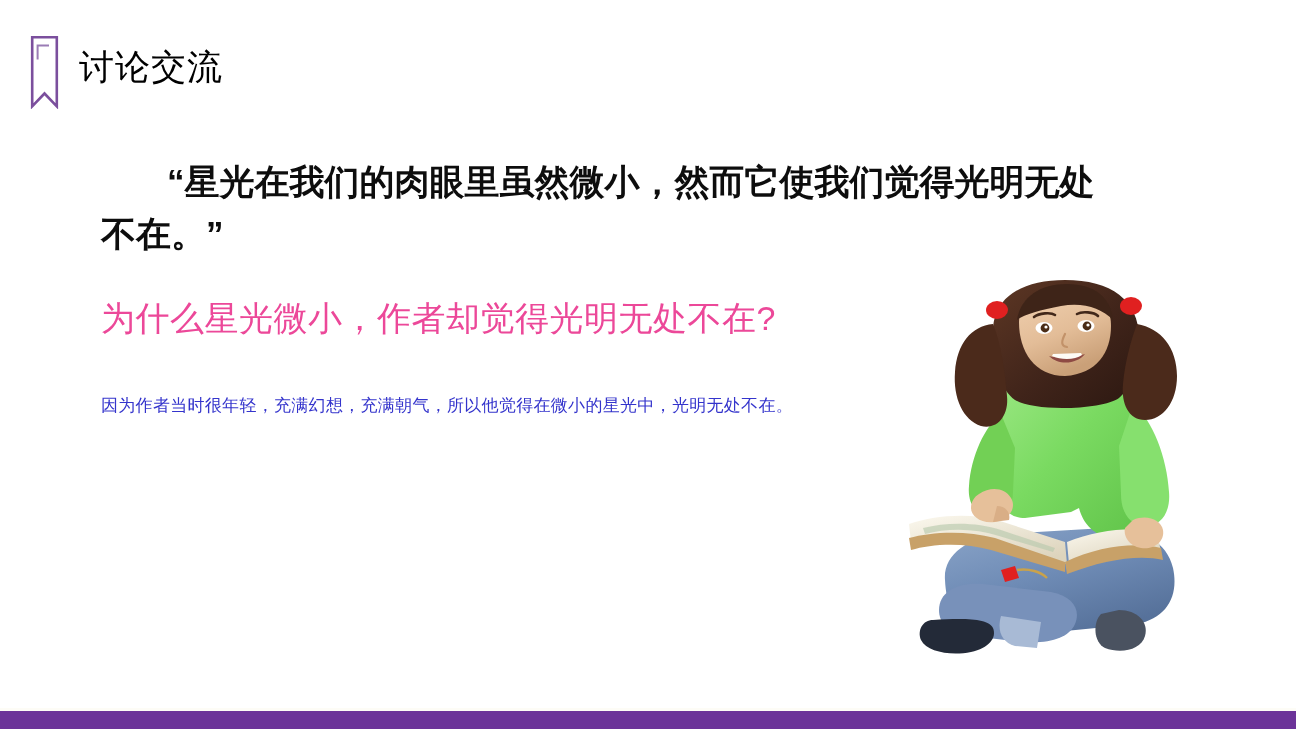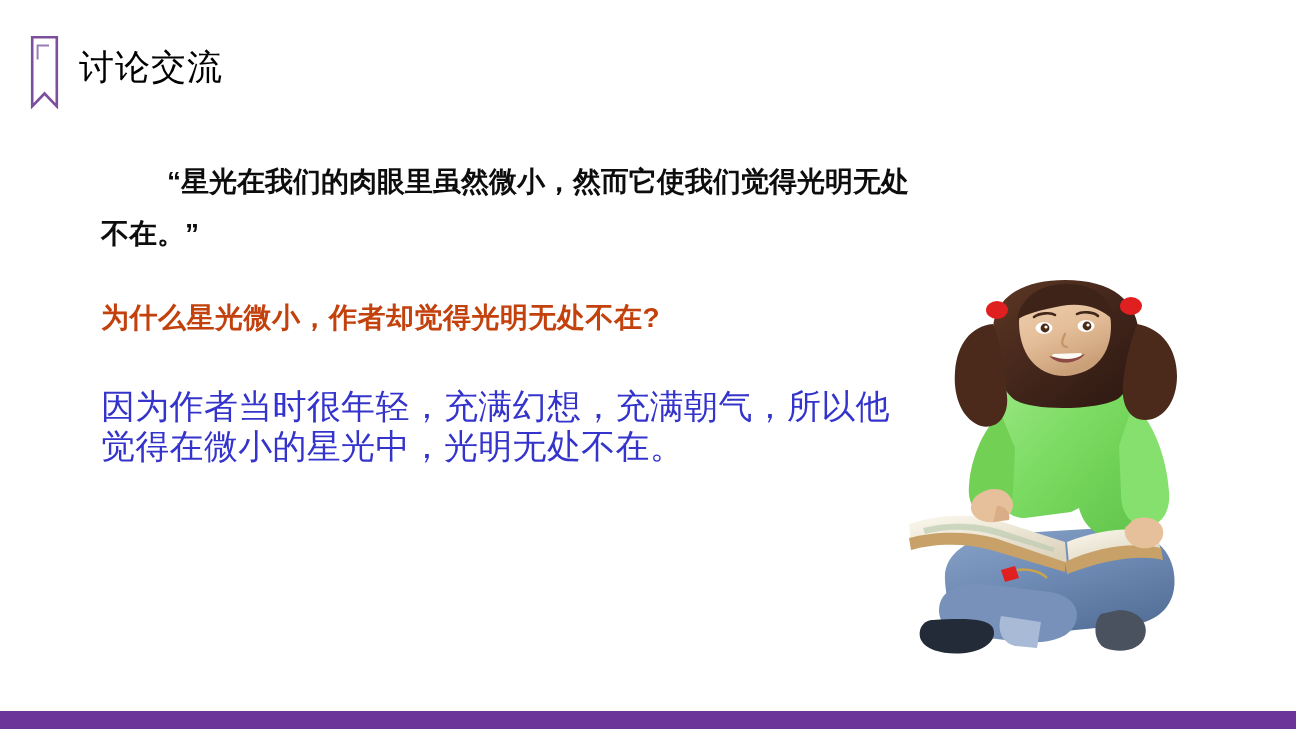--- a/index.html
+++ b/index.html
@@ -51,47 +51,47 @@
     letter-spacing: 1px;
     white-space: nowrap;
   }
 
   
   .quote-block {
     position: absolute;
     left: 101px;
     top: 148px;
     width: 1090px;
-    font-size: 28px;
+    font-size: 35px;
     line-height: 52px;
     font-weight: bold;
     color: #0d0d0d;
     letter-spacing: 0px;
   }
   .quote-block .line1 { text-indent: 66px; display:block; }
   .quote-block .line2 { display:block; }
 
   .question {
     position: absolute;
     left: 101px;
     top: 288px;
     width: 860px;
-    font-size: 28px;
+    font-size: 34px;
     line-height: 44px;
-    color: #c2410c;
-    font-weight: 700;
+    color: #ec4899;
+    font-weight: 400;
     letter-spacing: 0.5px;
   }
 
   .answer {
     position: absolute;
     left: 101px;
     top: 378px;
     width: 805px;
-    font-size: 34px;
+    font-size: 17px;
     line-height: 40px;
     color: #3434cc;
     font-weight: 400;
     letter-spacing: 0.3px;
   }
 
   
   .bottom-strip {
     position: absolute;
     left: 0;

